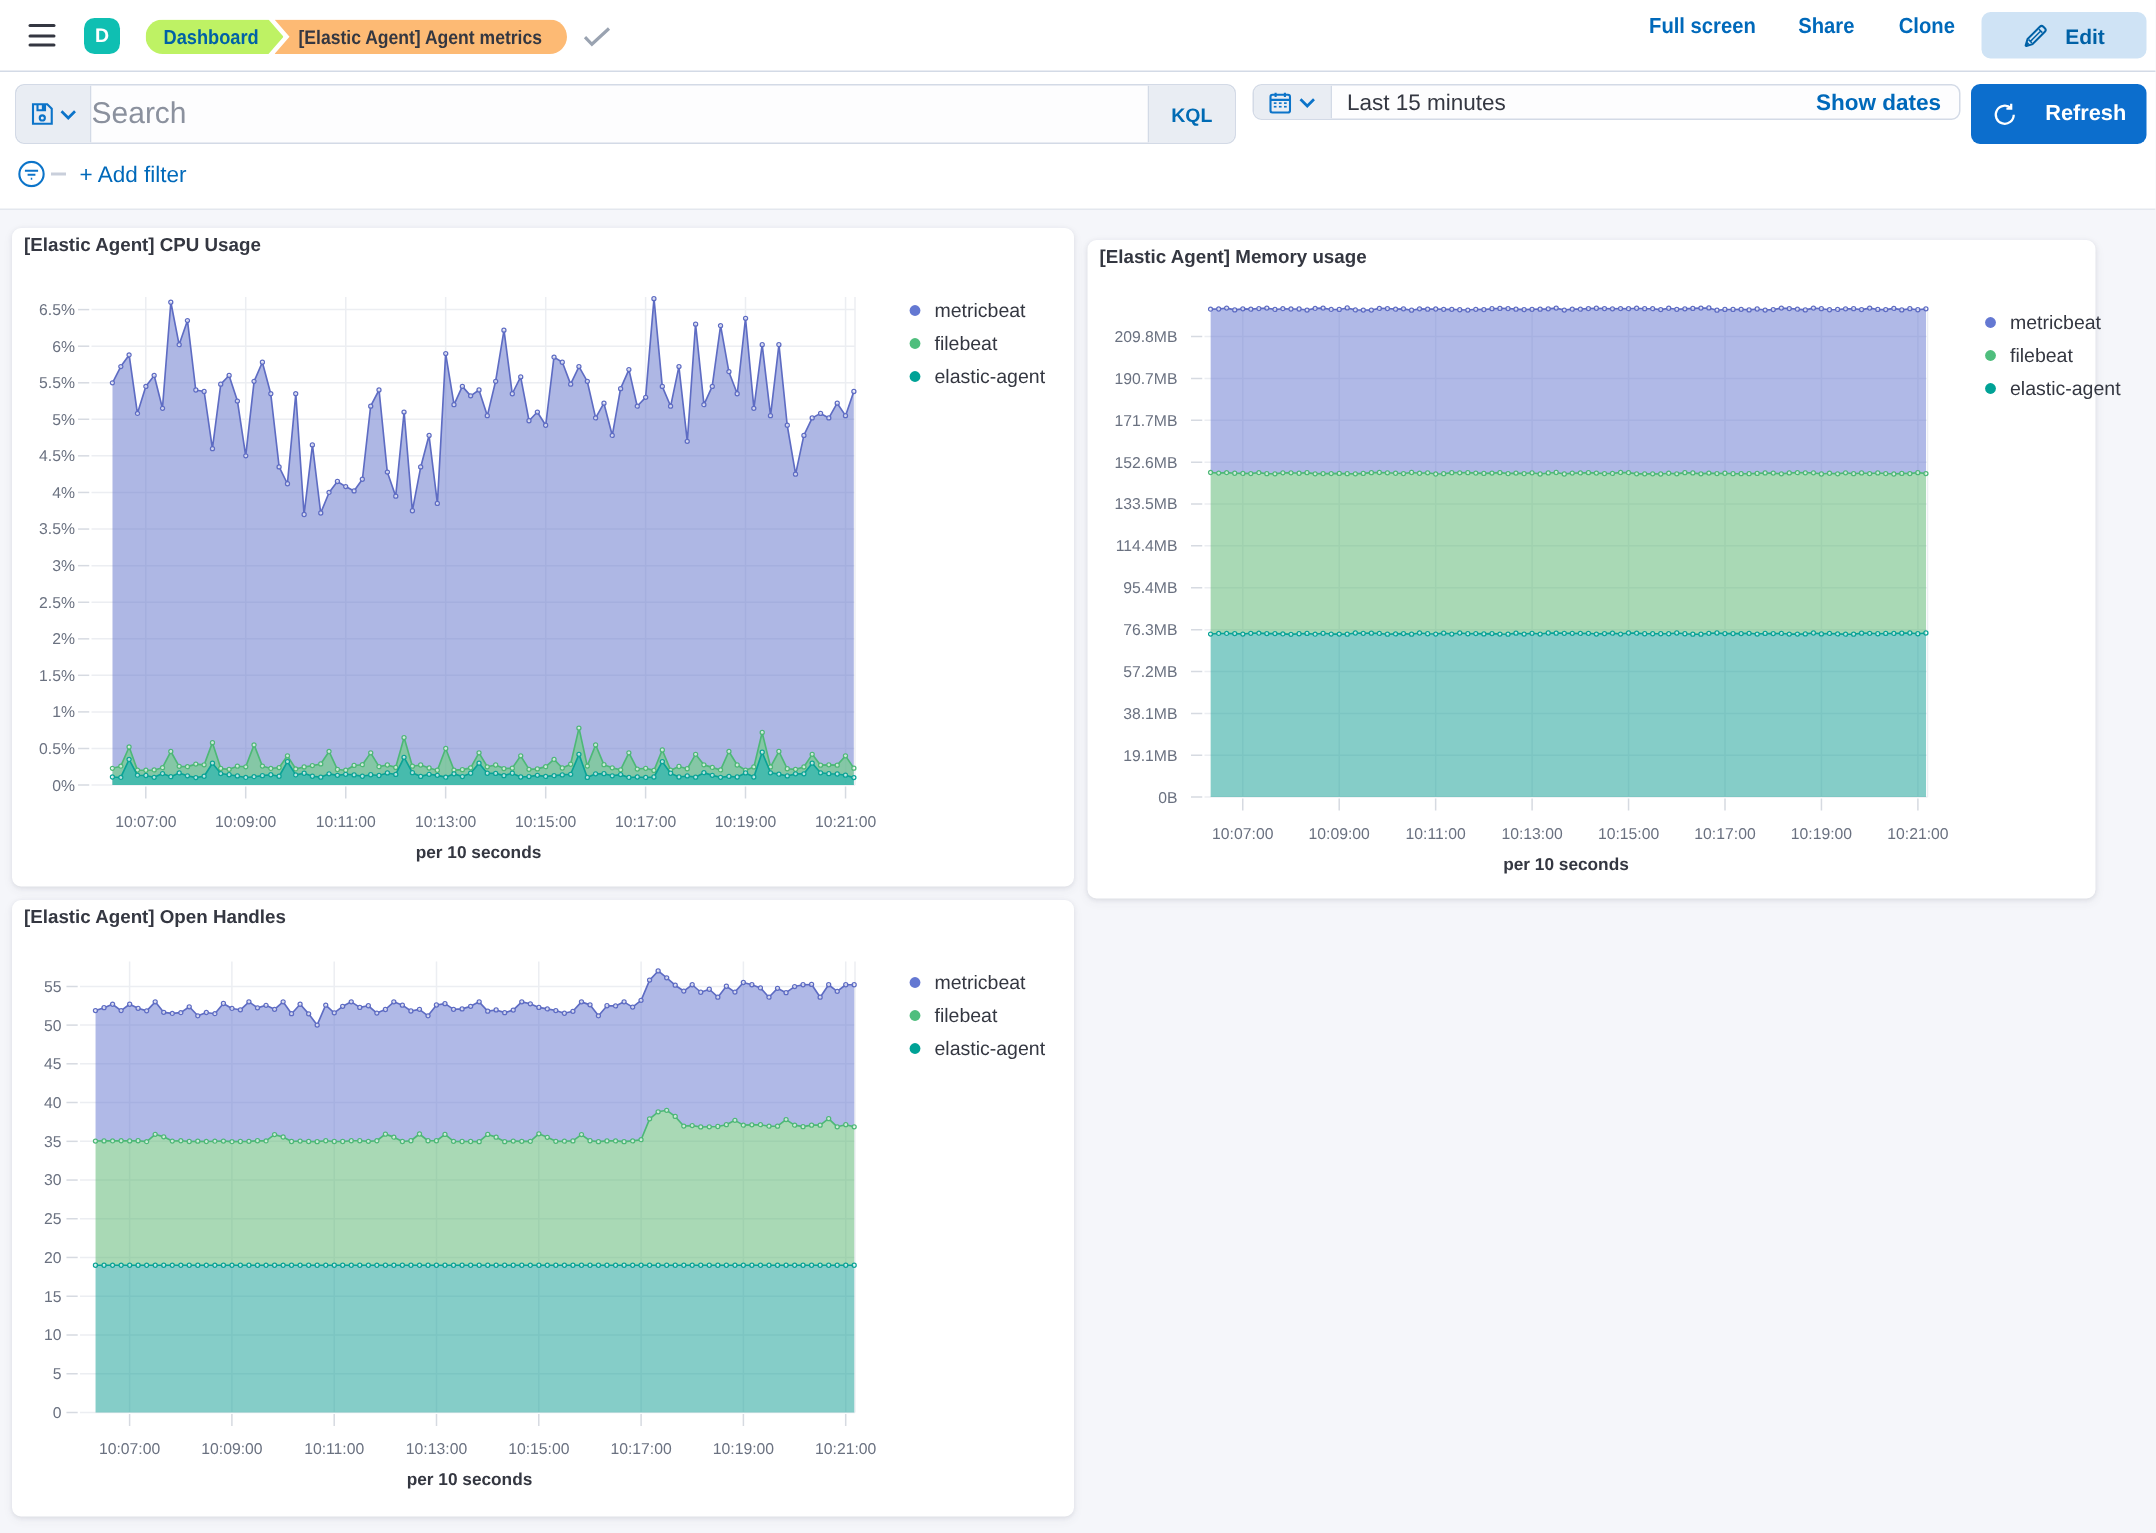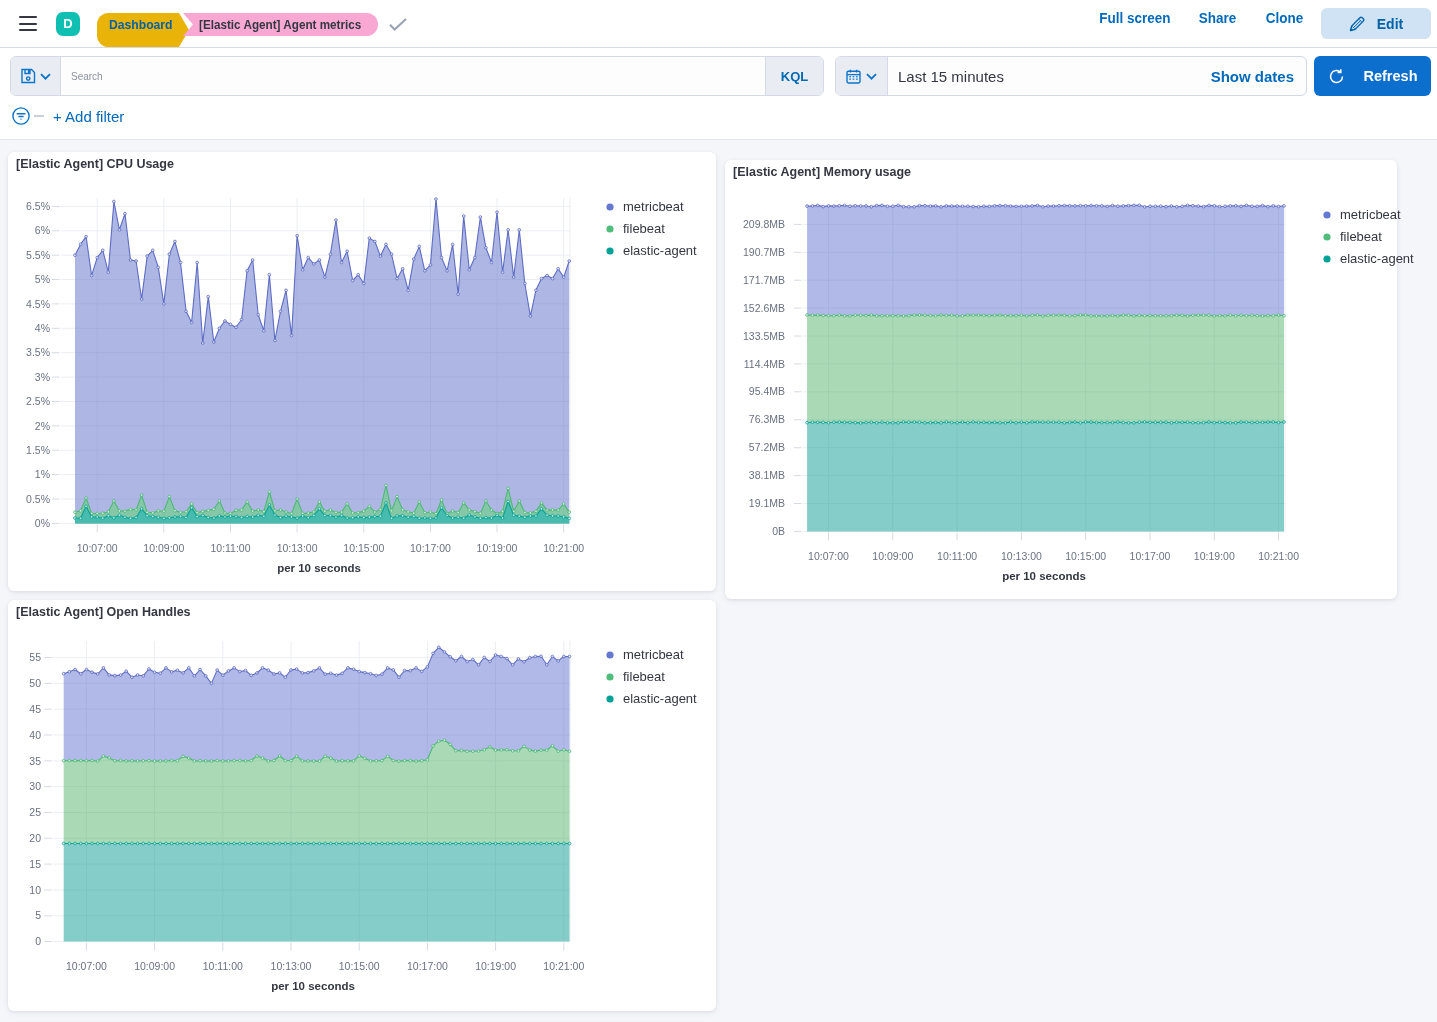--- a/index.html
+++ b/index.html
@@ -1,31 +1,31 @@
 <!DOCTYPE html>
 <html><head><meta charset="utf-8"><title>[Elastic Agent] Agent metrics - Dashboard - Elastic</title>
 <style>
 * { margin:0; padding:0; box-sizing:border-box; }
 html,body { width:1437px; height:1022px; font-family:"Liberation Sans",sans-serif; background:#f5f6fa; overflow:hidden; }
 .hdr { position:absolute; left:0; top:0; width:1437px; height:48px; background:#fff; border-bottom:1px solid #d3dae6; }
 .burger { position:absolute; left:19px; top:16px; width:18px; height:16px; }
 .burger span { position:absolute; left:0; width:18px; height:2.4px; background:#343741; border-radius:1px; }
 .avatar { position:absolute; left:56px; top:12px; width:24px; height:24px; border-radius:7px; background:#0fbfb2; color:#fff; font-size:13px; font-weight:bold; text-align:center; line-height:24px; }
-.crumb1 { position:absolute; left:97px; top:13px; width:92px; height:34px; background:#eab308; color:#0061a6; font-size:13.5px; font-weight:bold; line-height:23px; padding-left:12px; border-radius:11.5px 0 0 11.5px; clip-path:polygon(0 0, calc(100% - 10px) 0, 100% 50%, calc(100% - 10px) 100%, 0 100%); }
+.crumb1 { position:absolute; left:97px; top:13px; width:92px; height:23px; background:#bef264; color:#0061a6; font-size:13.5px; font-weight:bold; line-height:23px; padding-left:12px; border-radius:11.5px 0 0 11.5px; clip-path:polygon(0 0, calc(100% - 10px) 0, 100% 50%, calc(100% - 10px) 100%, 0 100%); }
 .crumb1 span, .crumb2 span { display:inline-block; transform:scaleX(0.9); transform-origin:0 50%; white-space:nowrap; }
-.crumb2 { position:absolute; left:183px; top:13px; width:195px; height:23px; background:#f9a8d4; color:#343741; font-size:13px; font-weight:bold; line-height:23px; padding-left:16px; border-radius:0 11.5px 11.5px 0; clip-path:polygon(0 0, 100% 0, 100% 100%, 0 100%, 10px 50%); }
+.crumb2 { position:absolute; left:183px; top:13px; width:195px; height:23px; background:#fdba74; color:#343741; font-size:13px; font-weight:bold; line-height:23px; padding-left:16px; border-radius:0 11.5px 11.5px 0; clip-path:polygon(0 0, 100% 0, 100% 100%, 0 100%, 10px 50%); }
 .navlinks { position:absolute; top:0; height:36px; right:134px; display:flex; align-items:center; gap:26px; }
 .navlinks a { color:#0069ba; font-size:14.5px; font-weight:600; text-decoration:none; display:inline-block; transform:scaleX(0.93); transform-origin:100% 50%; }
 .editbtn { position:absolute; right:6px; top:8px; width:110px; height:31px; background:#cfe3f5; border-radius:6px; color:#0061a6; font-size:14px; font-weight:600; display:flex; align-items:center; justify-content:center; gap:12px; }
 .toolbar { position:absolute; left:0; top:48px; width:1437px; height:92px; background:#fff; border-bottom:1px solid #e3e7ee; }
 .qgroup { position:absolute; left:10px; top:8px; width:814px; height:40px; background:#fdfdfe; border:1px solid #d3dae6; border-radius:6px; display:flex; }
 .qsave { width:50px; background:#e9edf3; border-radius:5px 0 0 5px; border-right:1px solid #d3dae6; display:flex; align-items:center; justify-content:center; gap:4px; }
-.qinput { flex:1; display:flex; align-items:center; padding-left:10px; color:#8b919e; font-size:10px; }
+.qinput { flex:1; display:flex; align-items:center; color:#8b919e; font-size:20px; }
 .qkql { width:58px; background:#e9edf3; border-radius:0 5px 5px 0; border-left:1px solid #d3dae6; color:#006bb4; font-weight:bold; font-size:13px; display:flex; align-items:center; justify-content:center; }
-.dgroup { position:absolute; left:835px; top:8px; width:472px; height:40px; background:#fdfdfe; border:1px solid #d3dae6; border-radius:6px; display:flex; }
+.dgroup { position:absolute; left:835px; top:8px; width:472px; height:24px; background:#fdfdfe; border:1px solid #d3dae6; border-radius:6px; display:flex; }
 .dcal { width:52px; background:#e9edf3; border-radius:5px 0 0 5px; border-right:1px solid #d3dae6; display:flex; align-items:center; justify-content:center; gap:5px; }
 .dtext { flex:1; display:flex; align-items:center; padding-left:10px; color:#343741; font-size:15px; }
 .dshow { display:flex; align-items:center; padding-right:12px; color:#0069ba; font-size:15px; font-weight:600;text-align:center; }
 .refresh { position:absolute; left:1314px; top:8px; width:117px; height:40px; background:#0c6ecd; border-radius:6px; color:#fff; font-size:14.5px; font-weight:600; display:flex; align-items:center; justify-content:center; gap:19px; }
 .filterrow { position:absolute; left:0; top:52px; width:400px; height:32px; }
 .addfilter { position:absolute; left:53px; top:8px; color:#0069ba; font-size:15px; font-weight:500; }
 .dash { position:absolute; left:34px; top:15px; width:10px; height:2px; background:#c9cfdb; }
 .panel { position:absolute; background:#fff; border-radius:6px; box-shadow:0 1px 3px rgba(60,70,90,0.10), 0 2px 7px rgba(60,70,90,0.06);padding-left:48px; }
 </style></head>
 <body>

